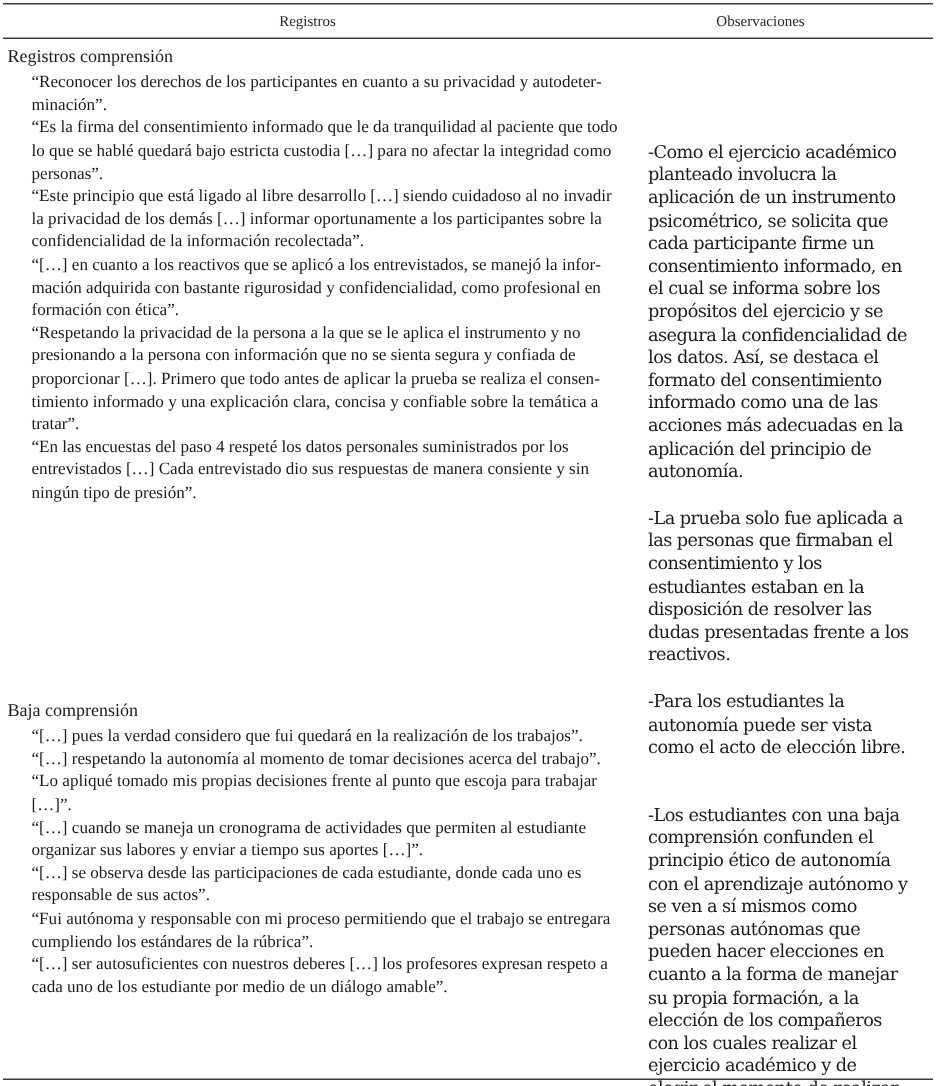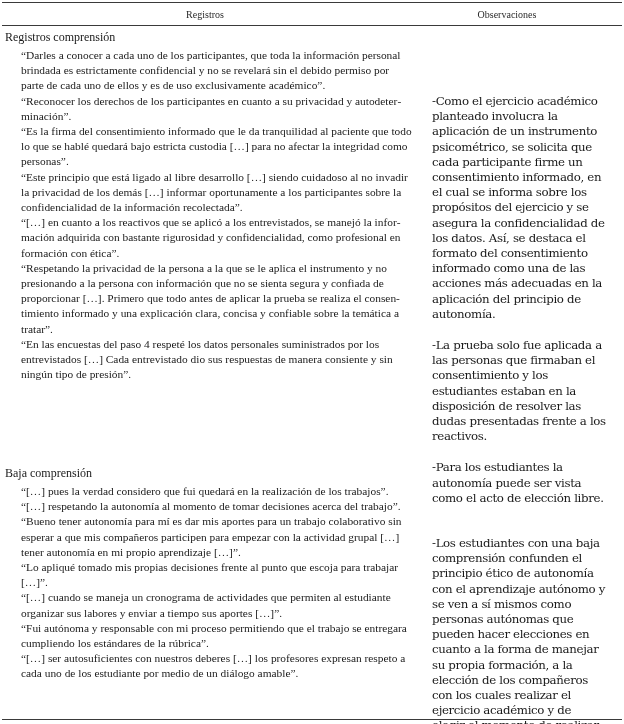--- a/index.html
+++ b/index.html
@@ -20,41 +20,40 @@
 <body>
 
 <div>
   <div class="rule" style="top:2px;"></div>
   <div class="hdr reg">Registros</div>
   <div class="hdr obs">Observaciones</div>
   <div class="rule" style="top:25px;"></div>
 
   <div class="section-title" style="top:30px;">Registros comprensión</div>
   <div class="quotes" style="top:48px;">
-    <p>“Darles a conocer a cada uno de los participantes, que toda la información personal brindada es estrictamente confidencial y no se revelará sin el debido permiso por parte de cada uno de ellos y es de uso exclusivamente académico”.</p>
     <p>“Reconocer los derechos de los participantes en cuanto a su privacidad y autodeter­minación”.</p>
     <p>“Es la firma del consentimiento informado que le da tranquilidad al paciente que todo lo que se hablé quedará bajo estricta custodia […] para no afectar la integridad como personas”.</p>
     <p>“Este principio que está ligado al libre desarrollo […] siendo cuidadoso al no in­vadir la privacidad de los demás […] informar oportunamente a los participantes sobre la confidencialidad de la información recolectada”.</p>
     <p>“[…] en cuanto a los reactivos que se aplicó a los entrevistados, se manejó la infor­mación adquirida con bastante rigurosidad y confidencialidad, como profesional en formación con ética”.</p>
     <p>“Respetando la privacidad de la persona a la que se le aplica el instrumento y no presionando a la persona con información que no se sienta segura y confiada de proporcionar […]. Primero que todo antes de aplicar la prueba se realiza el consen­timiento informado y una explicación clara, concisa y confiable sobre la temática a tratar”.</p>
     <p>“En las encuestas del paso 4 respeté los datos personales suministrados por los entrevistados […] Cada entrevistado dio sus respuestas de manera consiente y sin ningún tipo de presión”.</p>
   </div>
   <div class="obs-text" style="top:78px;">
     <p>-Como el ejercicio académico planteado involucra la aplicación de un instrumen­to psicométrico, se solicita que cada participante firme un consentimiento informado, en el cual se informa sobre los propósitos del ejercicio y se asegura la confidencialidad de los datos. Así, se destaca el formato del consentimiento informado como una de las acciones más adecuadas en la aplicación del prin­cipio de autonomía.</p>
     <p>-La prueba solo fue aplicada a las per­sonas que firmaban el consentimiento y los estudiantes estaban en la disposición de resolver las dudas presentadas frente a los reactivos.</p>
     <p>-Para los estudiantes la autonomía puede ser vista como el acto de elección libre.</p>
   </div>
 
   <div class="section-title" style="top:466px;">Baja comprensión</div>
   <div class="quotes" style="top:484px;">
     <p>“[…] pues la verdad considero que fui quedará en la realización de los trabajos”.</p>
     <p>“[…] respetando la autonomía al momento de tomar decisiones acerca del trabajo”.</p>
-    <p>“Bueno tener autonomía para mí es dar mis aportes para un trabajo colaborativo sin esperar a que mis compañeros participen para empezar con la actividad grupal […] tener autonomía en mi propio aprendizaje […]”.</p>
     <p>“Lo apliqué tomado mis propias decisiones frente al punto que escoja para trabajar […]”.</p>
     <p>“[…] cuando se maneja un cronograma de actividades que permiten al estudiante organizar sus labores y enviar a tiempo sus aportes […]”.</p>
+    <p>“[…] se observa desde las participaciones de cada estudiante, donde cada uno es responsable de sus actos”.</p>
     <p>“Fui autónoma y responsable con mi proceso permitiendo que el trabajo se entrega­ra cumpliendo los estándares de la rúbrica”.</p>
     <p>“[…] ser autosuficientes con nuestros deberes […] los profesores expresan respeto a cada uno de los estudiante por medio de un diálogo amable”.</p>
   </div>
   <div class="obs-text" style="top:520px;">
     <p>-Los estudiantes con una baja compren­sión confunden el principio ético de au­tonomía con el aprendizaje autónomo y se ven a sí mismos como personas autó­nomas que pueden hacer elecciones en cuanto a la forma de manejar su propia formación, a la elección de los compa­ñeros con los cuales realizar el ejercicio académico y de elegir el momento de realizar la entrega del documento eva­luable, acorde a las fechas indicadas en la rúbrica de trabajo.</p>
   </div>
 
   <div class="rule" style="top:719px;"></div>
 </div>
 

